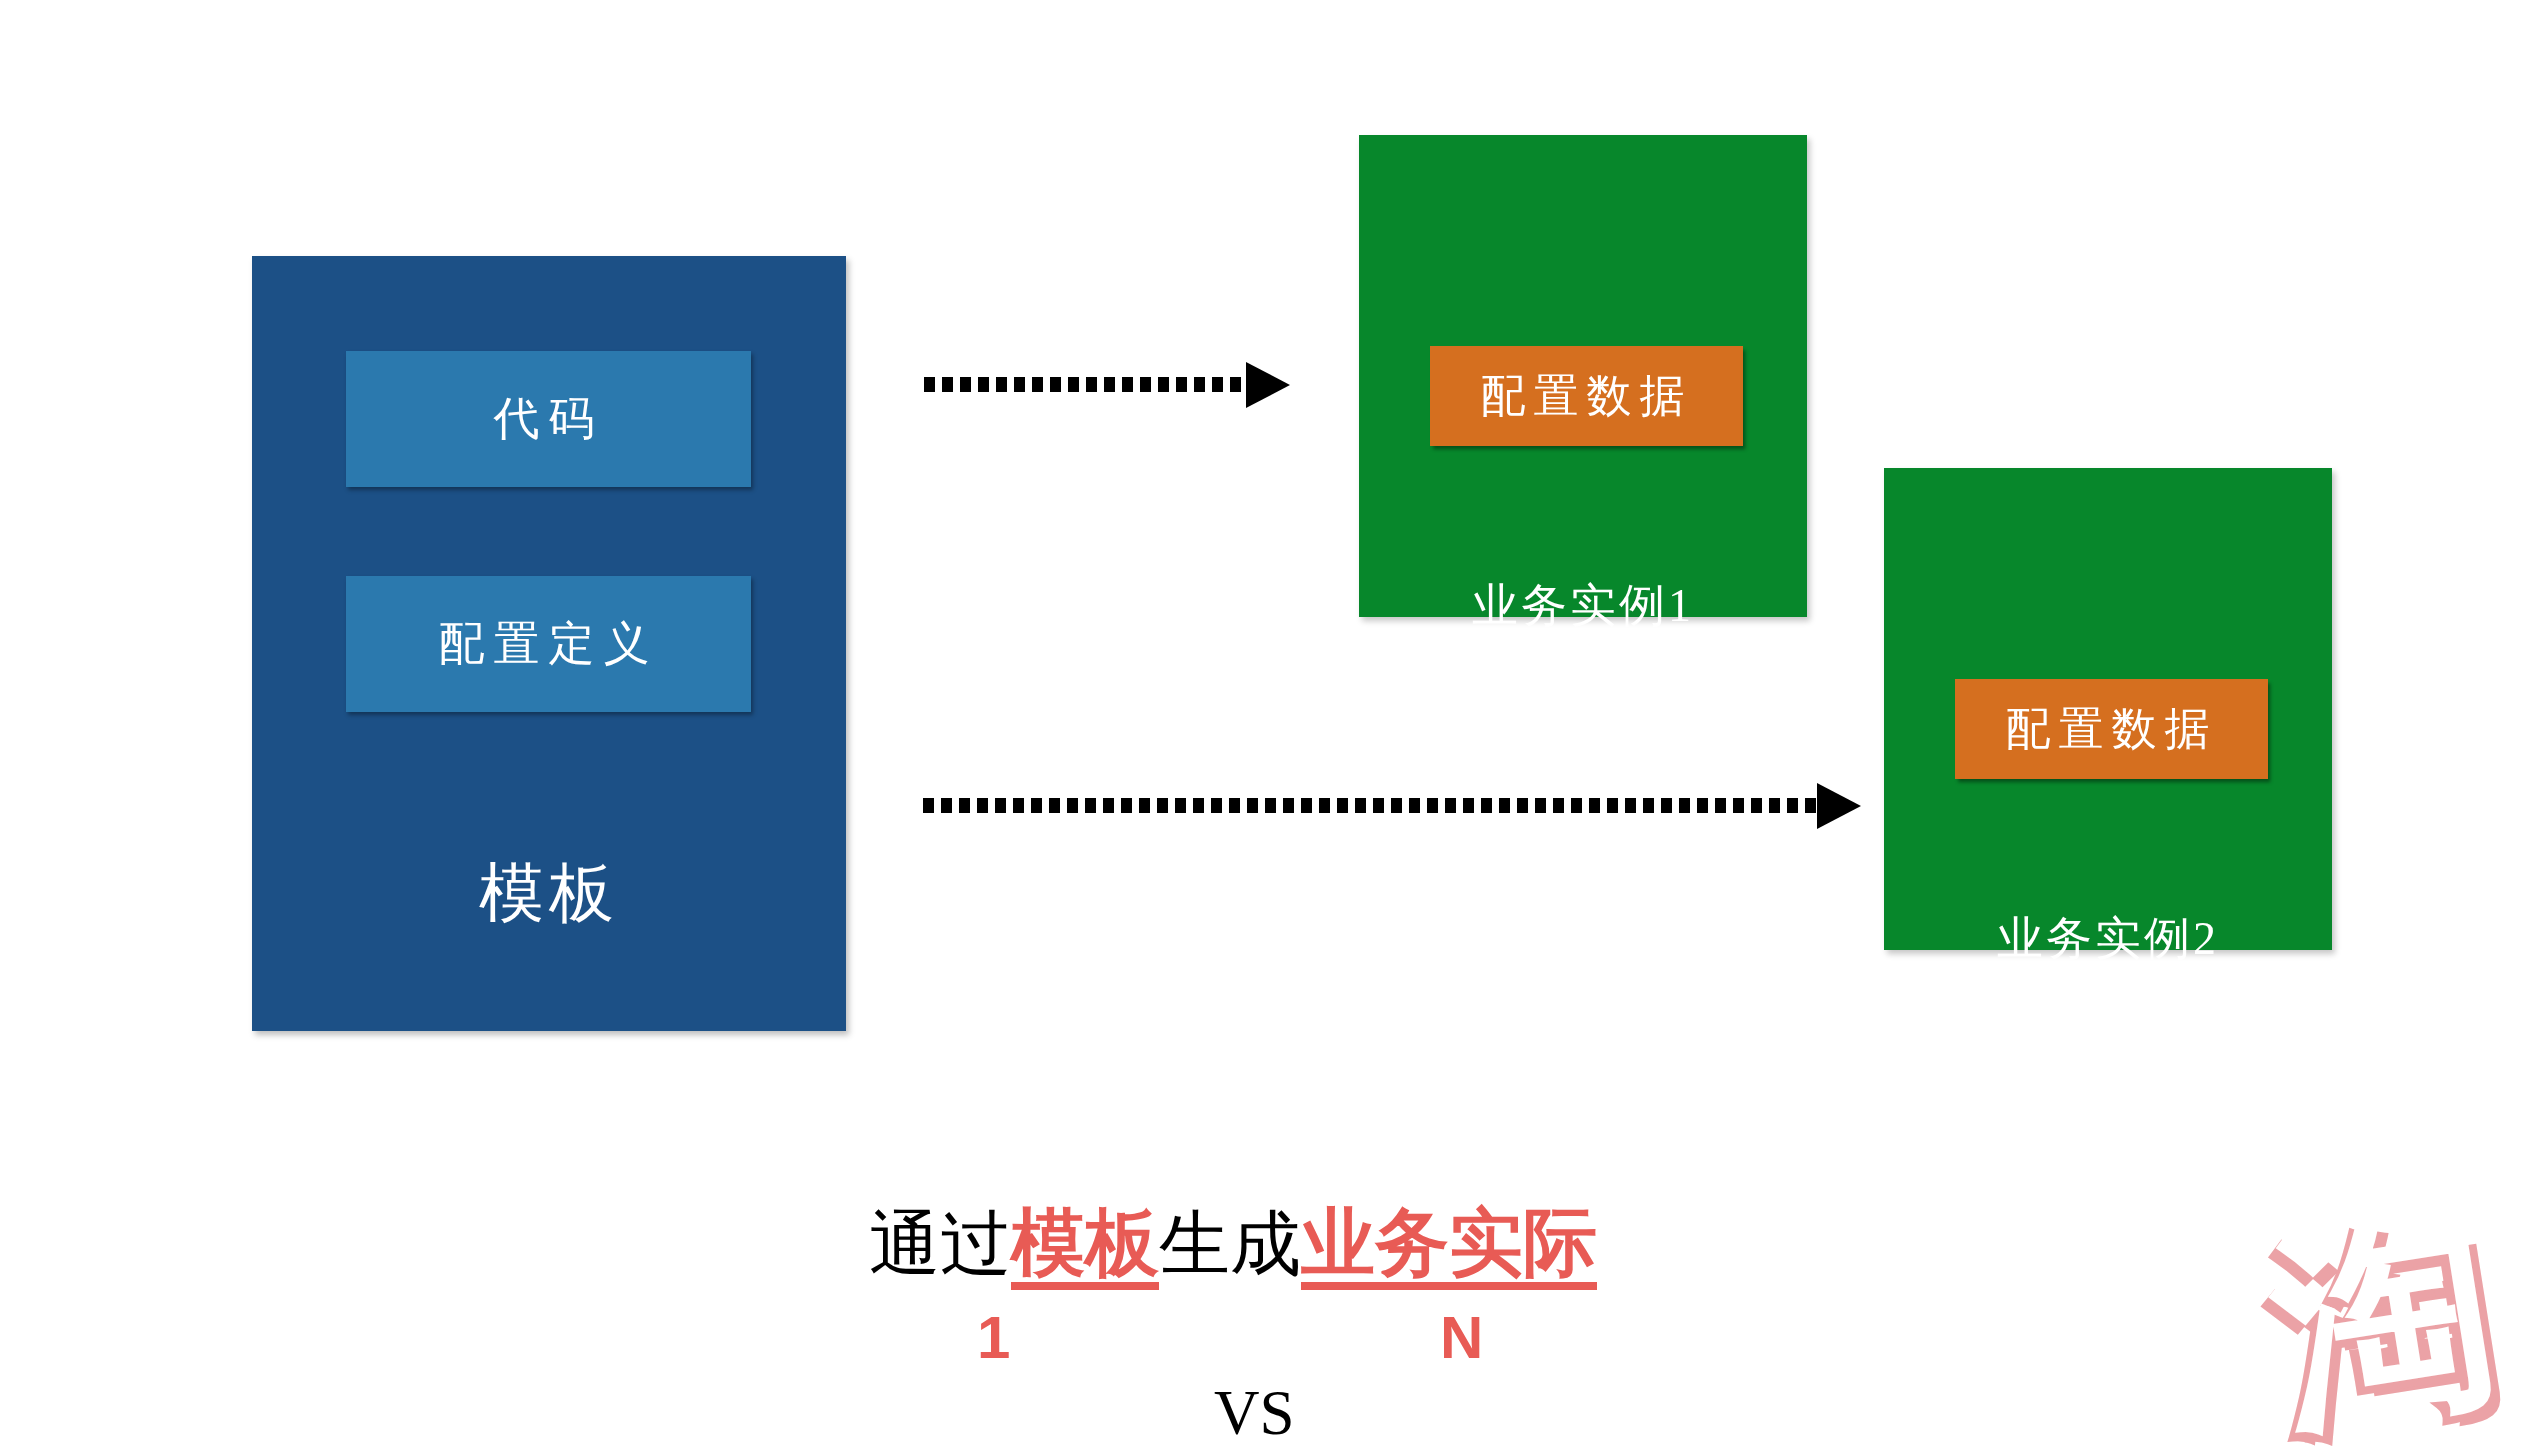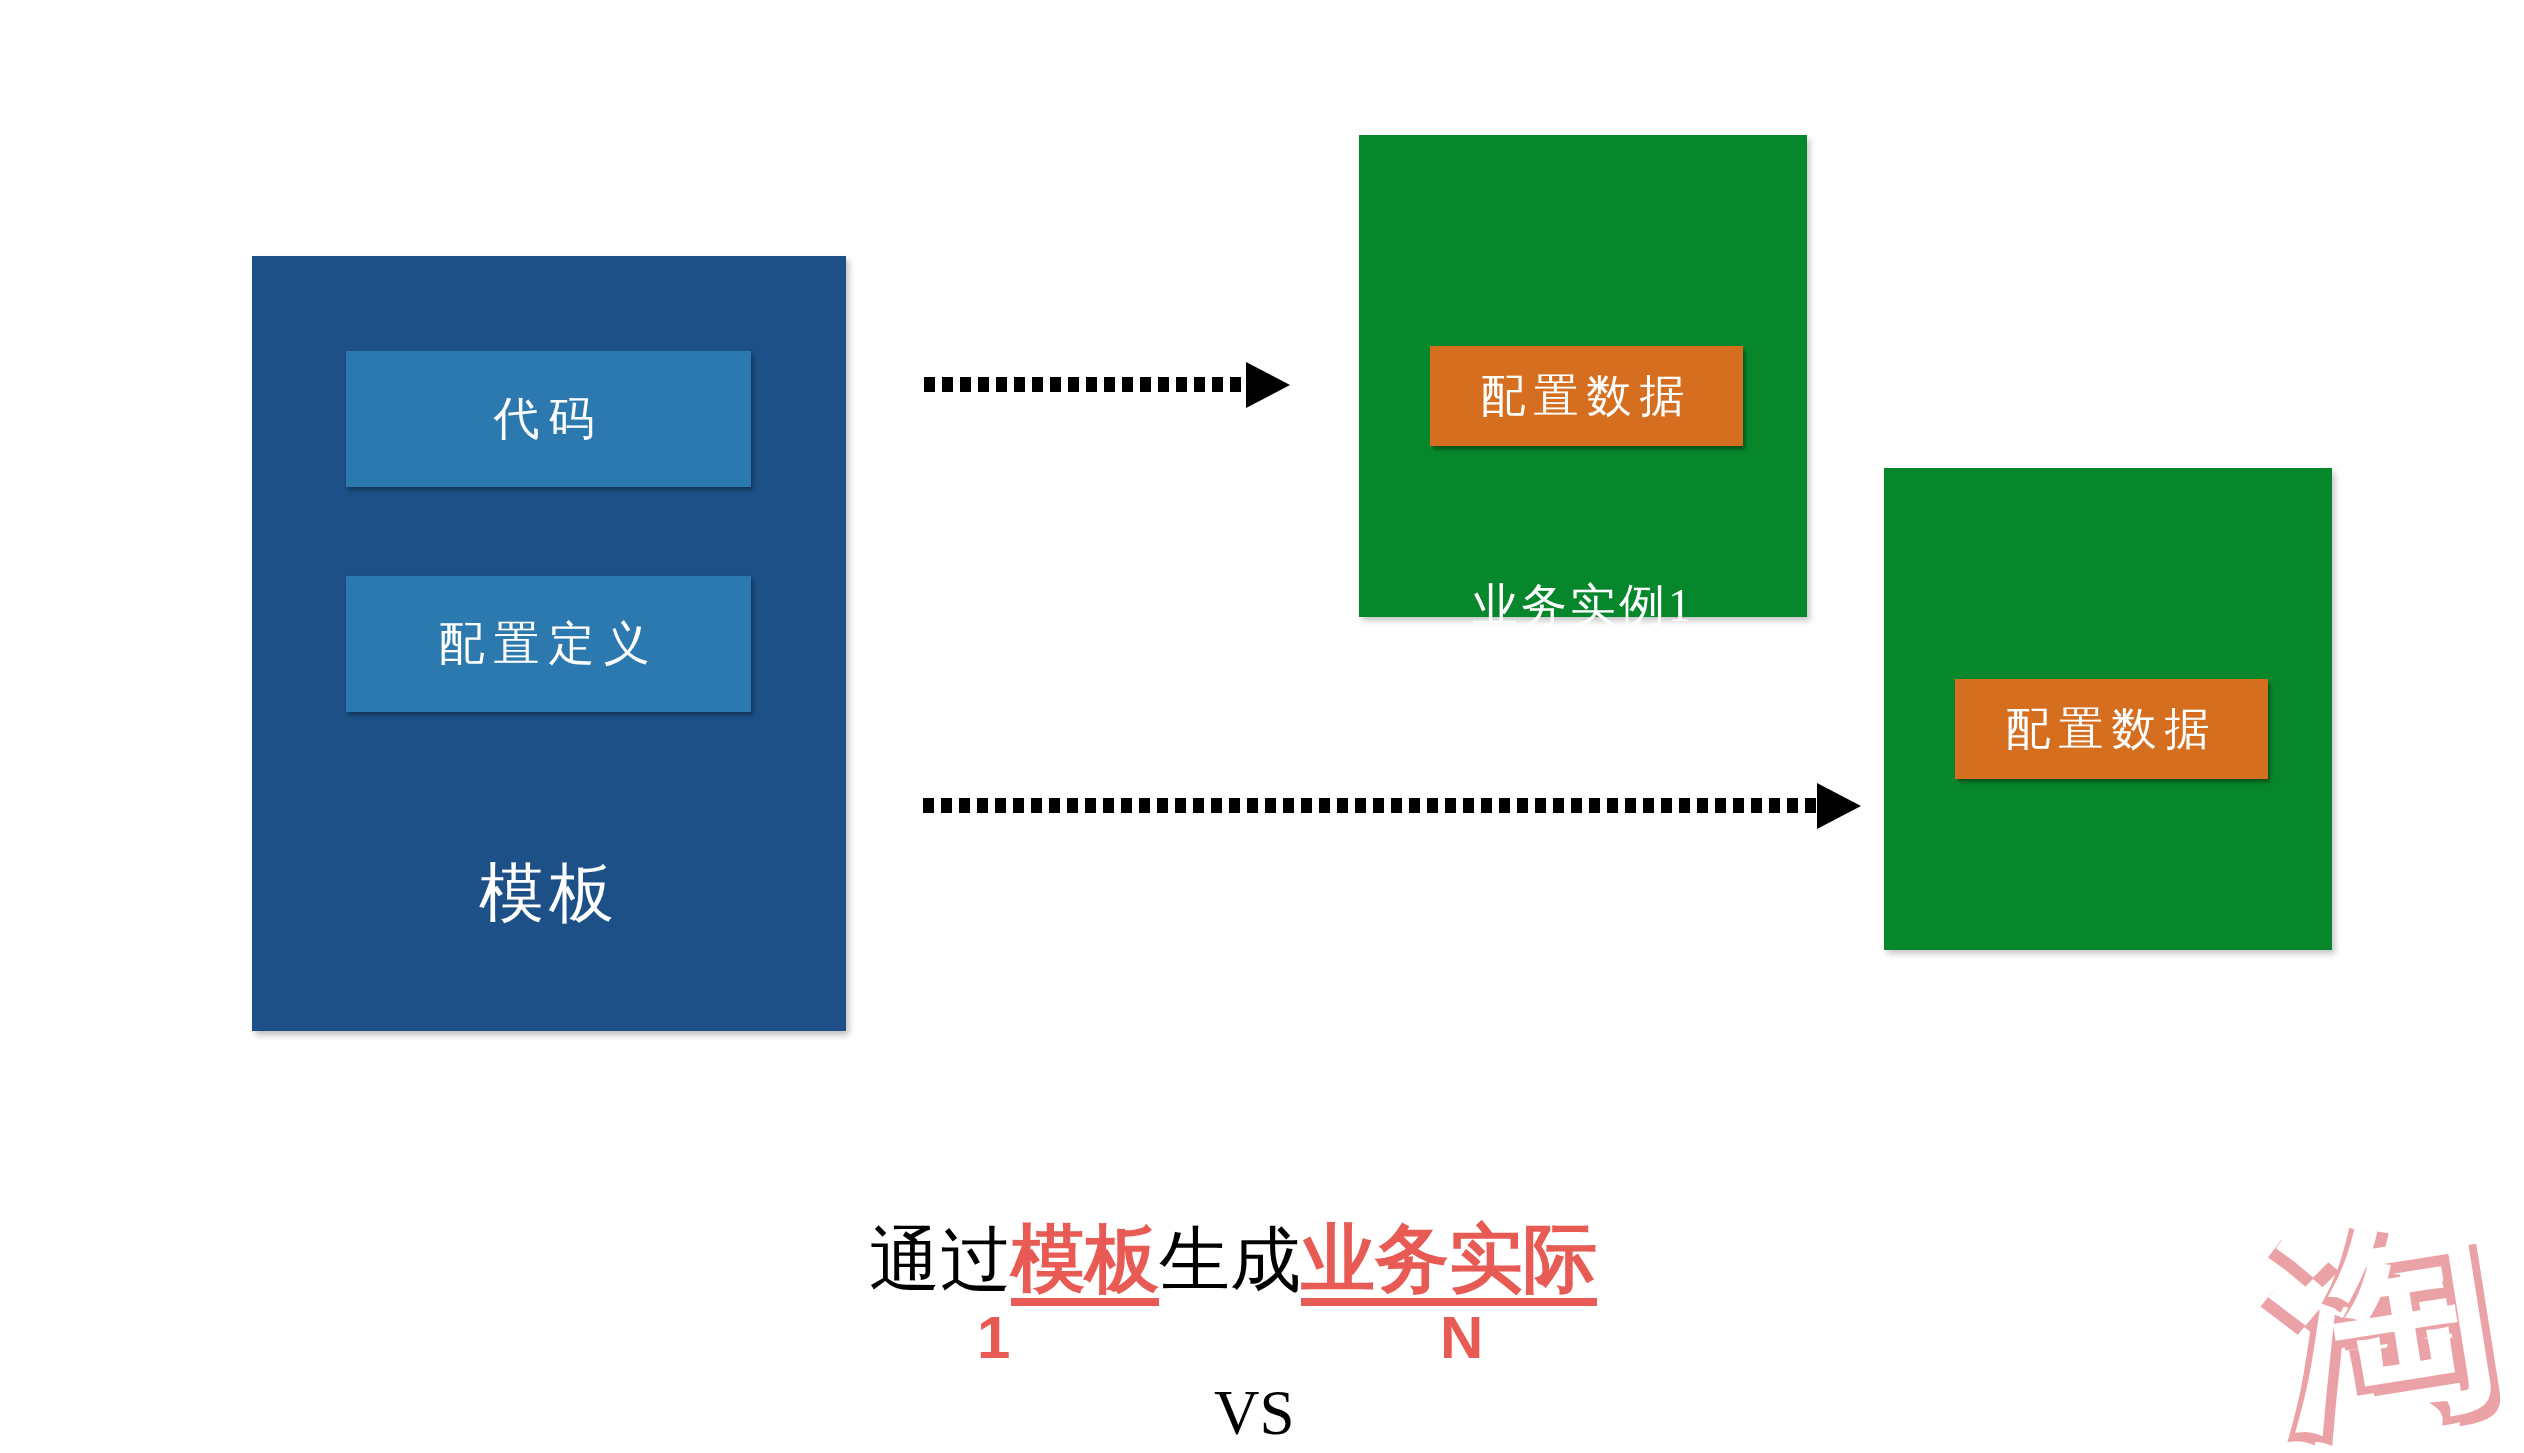--- a/index.html
+++ b/index.html
@@ -55,21 +55,21 @@
   }
   .arrowhead {
     width:0; height:0; flex:none;
     border-top:23px solid transparent; border-bottom:23px solid transparent;
     border-left:44px solid #000000;
   }
 
   
   .caption-line1 {
     left:703px; top:1204px; width:1060px; text-align:center;
-    color:#000000; font-size:71px; line-height:1.15; white-space:nowrap;margin-top:16px;
+    color:#000000; font-size:71px; line-height:1.15; white-space:nowrap;
   }
   .hl {
     color:#E85B55; font-family:"Liberation Sans","DejaVu Sans",sans-serif;
     font-weight:bold; font-size:74px; display:inline-block; line-height:1;
     border-bottom:8px solid #E85B55; padding-bottom:2px;
   }
   .vs-num {
     font-family:"Liberation Sans","DejaVu Sans",sans-serif; font-weight:bold;
     color:#E85B55; font-size:60px;
   }
@@ -115,20 +115,21 @@
     <div class="config-badge">
       <span>配置数据</span>
     </div>
     <div class="instance-title">业务实例1</div>
   </div>
 
   <div class="abs instance-box" id="instance2">
     <div class="config-badge">
       <span>配置数据</span>
     </div>
+    <div class="instance-title">业务实例2</div>
   </div>
 
   <div class="abs caption-line1">
     <span>通过</span><span class="hl">模板</span><span>生成</span><span class="hl">业务实际</span>
   </div>
 
   <div class="abs vs-num" id="cmp-left">1</div>
   <div class="abs vs-mid" id="cmp-mid">VS</div>
   <div class="abs vs-num" id="cmp-right">N</div>
 

